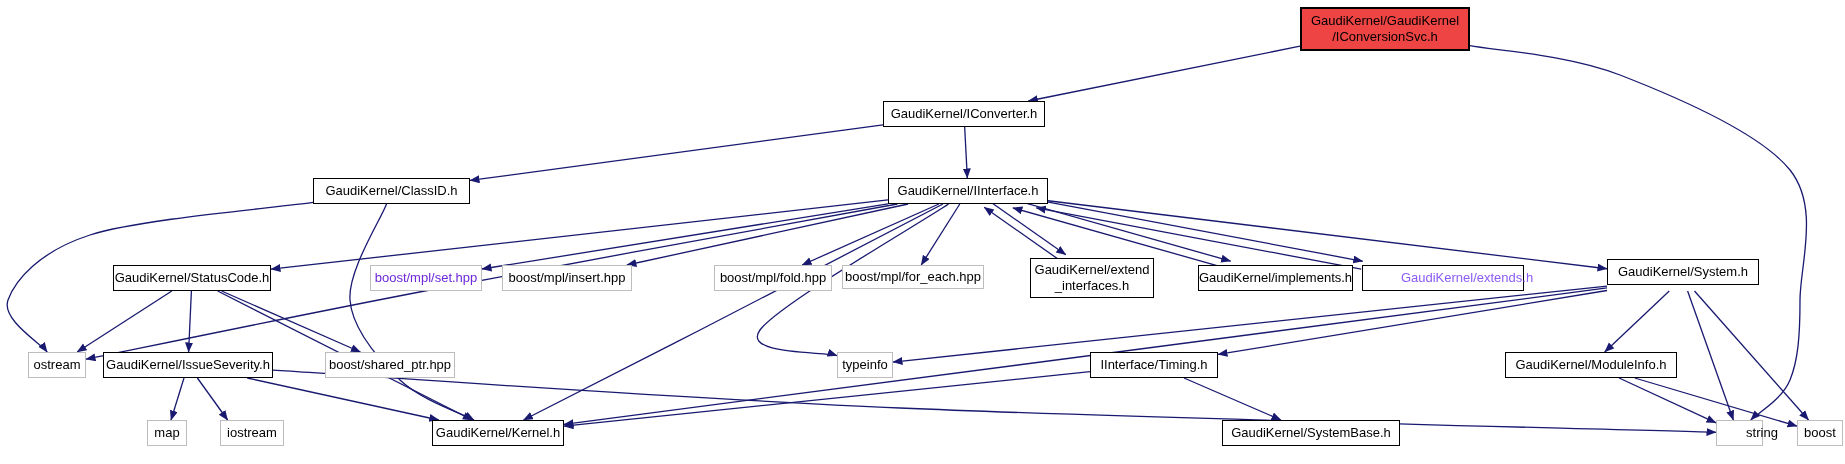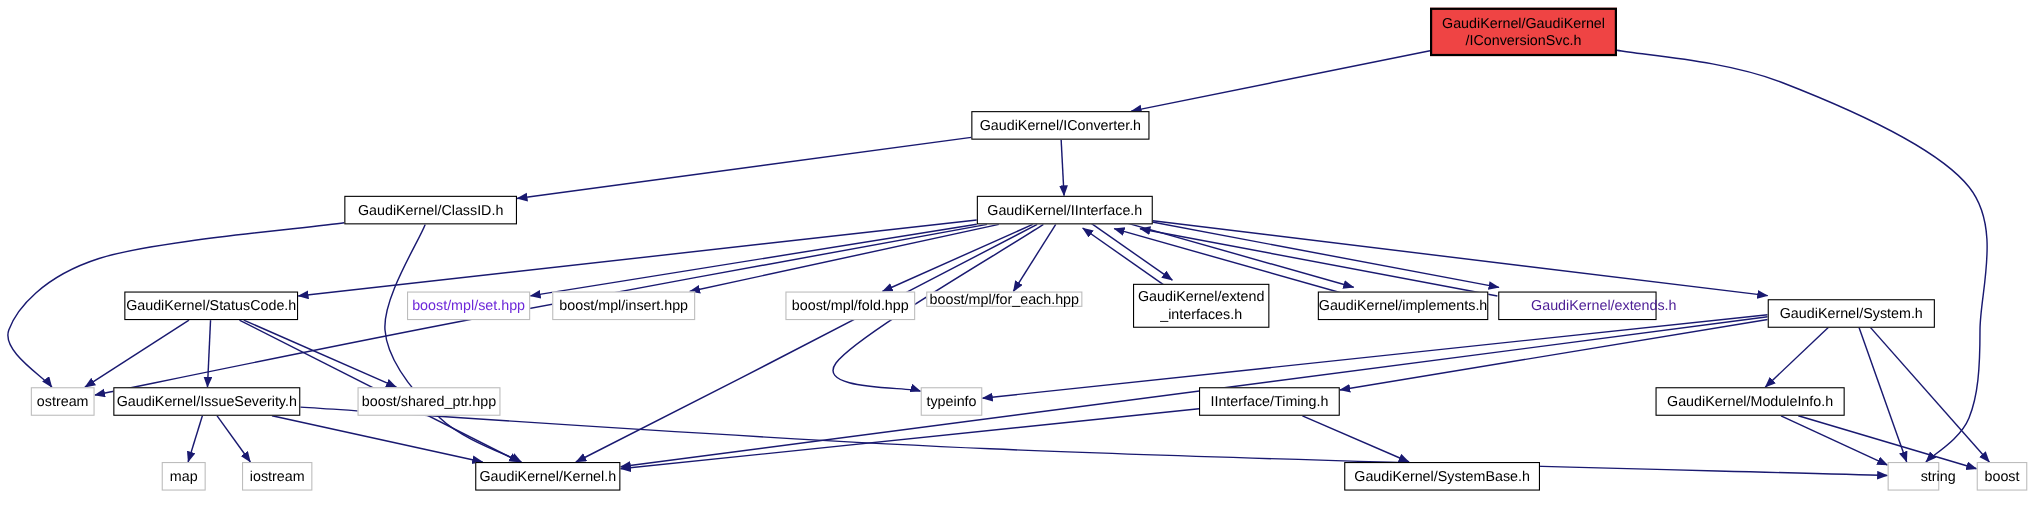--- a/index.html
+++ b/index.html
@@ -93,26 +93,26 @@
 
 <div class="graph-node root" style="left: 1300px; top: 7px; width: 170px; height: 44px; color: rgb(0, 0, 0); background: #ef4444;">GaudiKernel/GaudiKernel
 /IConversionSvc.h</div>
     <div class="graph-node linked" style="left: 883px; top: 101px; width: 162px; height: 26px; color: rgb(0, 0, 0);">GaudiKernel/IConverter.h</div>
     <div class="graph-node linked" style="left: 313px; top: 178px; width: 157px; height: 26px; color: rgb(0, 0, 0);">GaudiKernel/ClassID.h</div>
     <div class="graph-node linked" style="left: 888px; top: 178px; width: 160px; height: 26px; color: rgb(0, 0, 0);">GaudiKernel/IInterface.h</div>
     <div class="graph-node linked" style="left: 113px; top: 265px; width: 158px; height: 26px; color: rgb(0, 0, 0);">GaudiKernel/StatusCode.h</div>
     <div class="graph-node external" style="left: 370px; top: 265px; width: 112px; height: 26px; color: #6d28d9; border-color: rgb(189, 189, 189);">boost/mpl/set.hpp</div>
     <div class="graph-node external" style="left: 502px; top: 265px; width: 130px; height: 26px; color: rgb(0, 0, 0); border-color: rgb(189, 189, 189);">boost/mpl/insert.hpp</div>
     <div class="graph-node external" style="left: 714px; top: 265px; width: 118px; height: 26px; color: rgb(0, 0, 0); border-color: rgb(189, 189, 189);">boost/mpl/fold.hpp</div>
-    <div class="graph-node external" style="left: 842px; top: 265px; width: 142px; height: 14px; color: rgb(0, 0, 0); border-color: rgb(189, 189, 189);">boost/mpl/for_each.hpp</div>
+    <div class="graph-node external" style="left: 842px; top: 265px; width: 142px; height: 24px; color: rgb(0, 0, 0); border-color: rgb(189, 189, 189);">boost/mpl/for_each.hpp</div>
     <div class="graph-node linked" style="left: 1030px; top: 258px; width: 124px; height: 40px; color: rgb(0, 0, 0);">GaudiKernel/extend
 _interfaces.h</div>
     <div class="graph-node linked" style="left: 1198px; top: 265px; width: 155px; height: 26px; color: rgb(0, 0, 0);">GaudiKernel/implements.h</div>
-    <div class="graph-node linked" style="left: 1362px; top: 265px; width: 144px; height: 26px; color: #4c1d95; padding-left: 48px;">GaudiKernel/extends.h</div>
-    <div class="graph-node linked" style="left: 1607px; top: 272px; width: 152px; height: 26px; color: rgb(0, 0, 0);">GaudiKernel/System.h</div>
+    <div class="graph-node linked" style="left: 1362px; top: 265px; width: 162px; height: 26px; color: #8b5cf6; padding-left: 48px;">GaudiKernel/extends.h</div>
+    <div class="graph-node linked" style="left: 1607px; top: 259px; width: 152px; height: 26px; color: rgb(0, 0, 0);">GaudiKernel/System.h</div>
     <div class="graph-node external" style="left: 28px; top: 352px; width: 58px; height: 26px; color: rgb(0, 0, 0); border-color: rgb(189, 189, 189);">ostream</div>
     <div class="graph-node linked" style="left: 103px; top: 352px; width: 170px; height: 26px; color: rgb(0, 0, 0);">GaudiKernel/IssueSeverity.h</div>
     <div class="graph-node external" style="left: 325px; top: 352px; width: 130px; height: 26px; color: rgb(0, 0, 0); border-color: rgb(189, 189, 189);">boost/shared_ptr.hpp</div>
     <div class="graph-node external" style="left: 837px; top: 352px; width: 56px; height: 26px; color: rgb(0, 0, 0); border-color: rgb(189, 189, 189);">typeinfo</div>
     <div class="graph-node linked" style="left: 1090px; top: 352px; width: 128px; height: 26px; color: rgb(0, 0, 0);">IInterface/Timing.h</div>
     <div class="graph-node linked" style="left: 1505px; top: 352px; width: 172px; height: 26px; color: rgb(0, 0, 0);">GaudiKernel/ModuleInfo.h</div>
     <div class="graph-node external" style="left: 147px; top: 420px; width: 40px; height: 26px; color: rgb(0, 0, 0); border-color: rgb(189, 189, 189);">map</div>
     <div class="graph-node external" style="left: 220px; top: 420px; width: 64px; height: 26px; color: rgb(0, 0, 0); border-color: rgb(189, 189, 189);">iostream</div>
     <div class="graph-node linked" style="left: 432px; top: 420px; width: 132px; height: 26px; color: rgb(0, 0, 0);">GaudiKernel/Kernel.h</div>
     <div class="graph-node linked" style="left: 1222px; top: 420px; width: 178px; height: 26px; color: rgb(0, 0, 0);">GaudiKernel/SystemBase.h</div>

